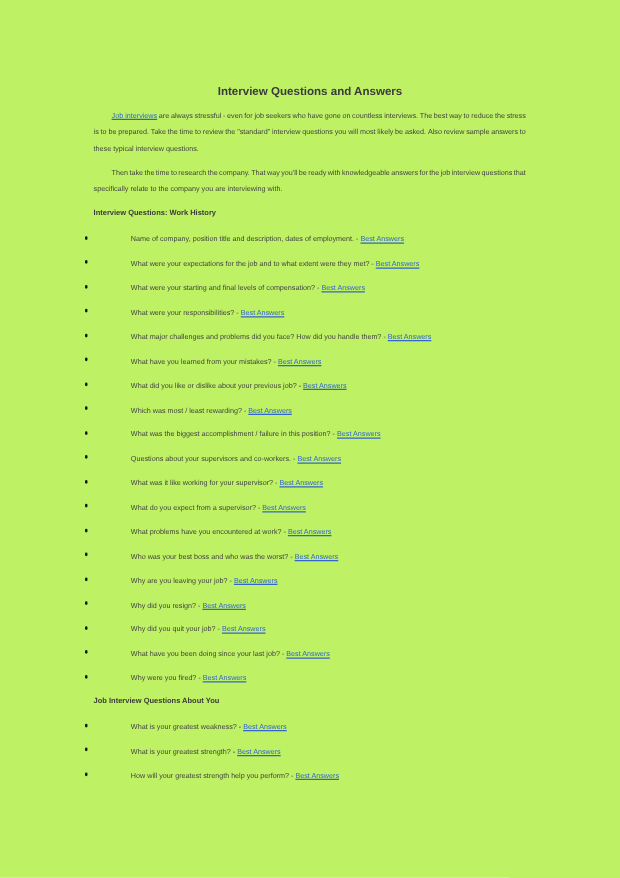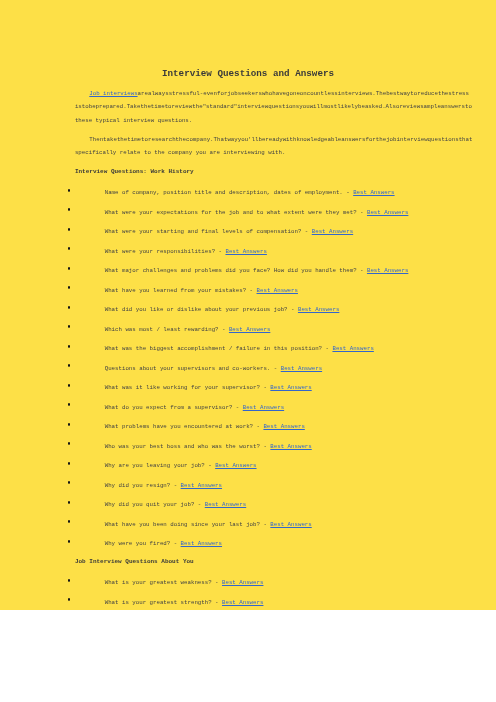--- a/index.html
+++ b/index.html
@@ -1,21 +1,21 @@
 <!DOCTYPE html>
 <html><head>
 <meta charset="utf-8">
 <title>Interview Questions and Answers</title>
 <style>
 html,body{margin:0;padding:0;}
 body{width:496px;height:702px;background:#ffffff;
   font-family:"Liberation Sans",sans-serif;
   -webkit-font-smoothing:antialiased;
   text-rendering:optimizeLegibility;}
-.page{position:relative;width:496px;height:610px;overflow:hidden;background:#fde047;font-family:Liberation Mono, monospace;}
+.page{position:relative;width:496px;height:702px;overflow:hidden;background:#bef264;}
 
 .doc-title{position:absolute;left:0;top:67.6px;width:496px;text-align:center;
   font-size:9.25px;font-weight:bold;color:#3a3a3a;line-height:11px;}
 
 .para{position:absolute;left:74.9px;width:346px;font-size:5.75px;color:#434343;}
 .pline{position:absolute;left:0;width:346px;height:13.4px;
   display:flex;flex-wrap:nowrap;white-space:pre;align-items:flex-start;}
 .pline.j{justify-content:space-between;}
 .pline.l{justify-content:flex-start;}
 .pline.i{padding-left:14.4px;width:331.6px;}

